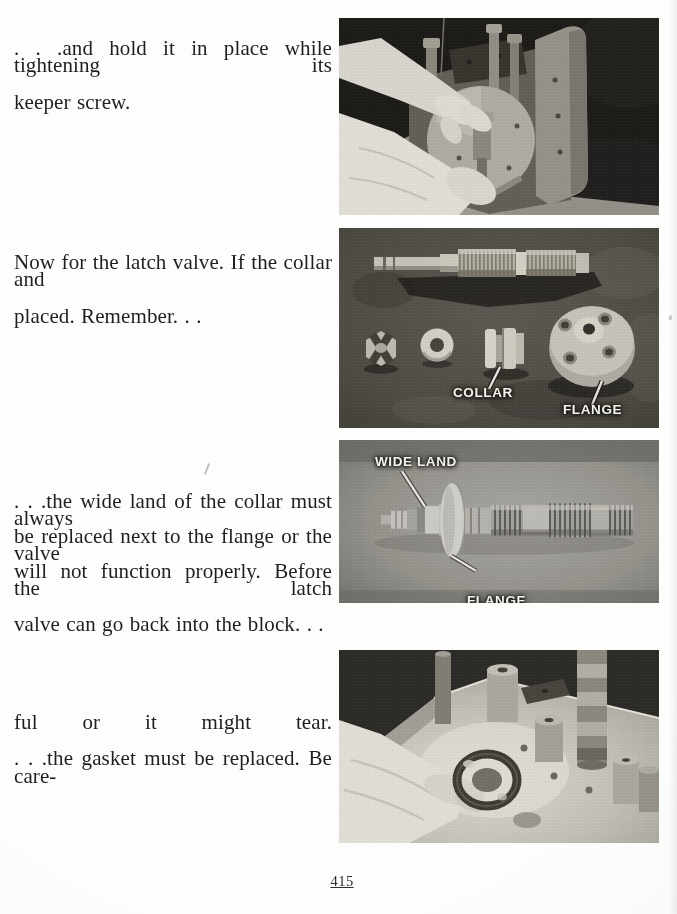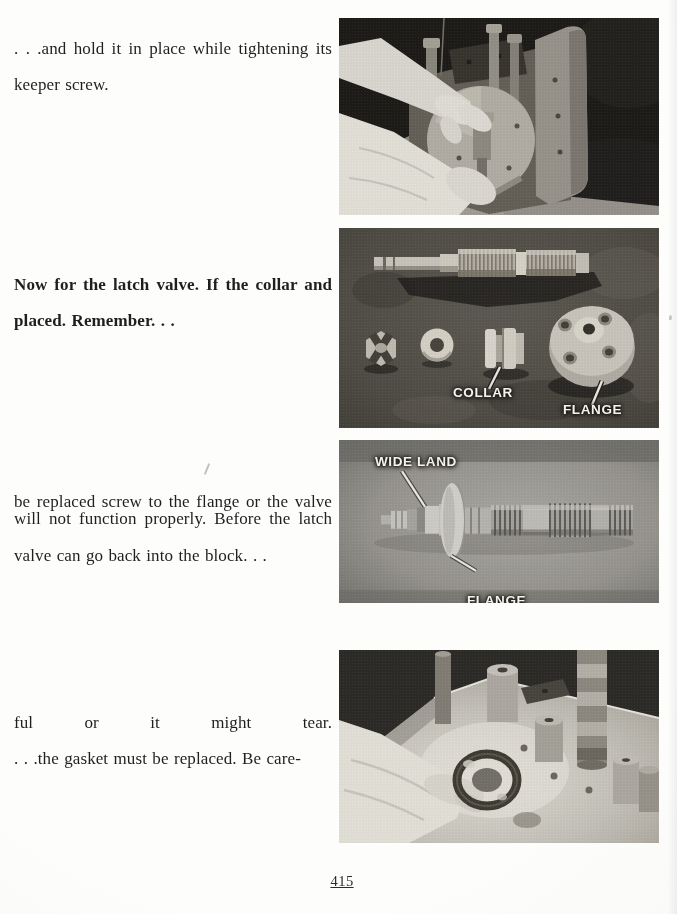--- a/index.html
+++ b/index.html
@@ -5,26 +5,26 @@
   html,body{margin:0;padding:0;background:#e9e9e7;}
   .page{
     position:relative;width:677px;height:914px;overflow:hidden;
     background:radial-gradient(130% 110% at 42% 40%, #fdfdfc 55%, #f5f5f2 92%, #efefec 100%);
     font-family:"Liberation Serif","DejaVu Serif",serif;
     color:#1f1f1f;
   }
   .edge-shade{position:absolute;right:0;top:0;width:9px;height:914px;
     background:linear-gradient(to right, rgba(0,0,0,0) 0%, rgba(120,120,118,0.10) 100%);}
   
-  .para{position:absolute;left:14px;width:318px;font-size:17px;line-height:17.4px;
+  .para{position:absolute;left:14px;width:318px;font-size:21px;line-height:17.4px;
     letter-spacing:0.1px;word-spacing:1px;}
   .tline{text-align:justify;text-align-last:justify;}
   .tline:last-child{text-align-last:left;margin-top:19px;}
   #para-1{top:40px;}
-  #para-2{top:276px;font-weight:bold;}
+  #para-2{top:254px;}
   #para-3{top:493px;}
   #para-4{top:714px;}
   .page-number{position:absolute;left:322px;top:873px;width:40px;text-align:center;
     font-size:14.5px;letter-spacing:0.5px;color:#2b2b2b;text-decoration:underline;}
   
   .photo{position:absolute;left:339px;width:320px;overflow:hidden;background:#555;}
   .photo svg{display:block;width:100%;height:100%;}
   #photo-1{top:18px;height:197px;}
   #photo-2{top:228px;height:200px;}
   #photo-3{top:440px;height:163px;}
@@ -53,21 +53,22 @@
 
   <div class="para" id="para-1">
       <div class="tline">. . .and hold it in place while tightening its</div>
       <div class="tline">keeper screw.</div>
     </div>
   <div class="para" id="para-2">
       <div class="tline">Now for the latch valve.  If the collar and</div>
       <div class="tline">placed.  Remember. . .</div>
     </div>
   <div class="para" id="para-3">
-      <div class="tline">be replaced screw to the flange or the valve</div>
+      <div class="tline">. . .the wide land of the collar must always</div>
+      <div class="tline">be replaced next to the flange or the valve</div>
       <div class="tline">will not function properly.  Before the latch</div>
       <div class="tline">valve can go back into the block. . .</div>
     </div>
   <div class="para" id="para-4">
       <div class="tline">ful or it might tear.</div>
       <div class="tline">. . .the gasket must be replaced.  Be care-</div>
     </div>
 
   <figure class="photo" id="photo-1" style="margin:0">
     <svg viewBox="0 0 320 197" preserveAspectRatio="none">

